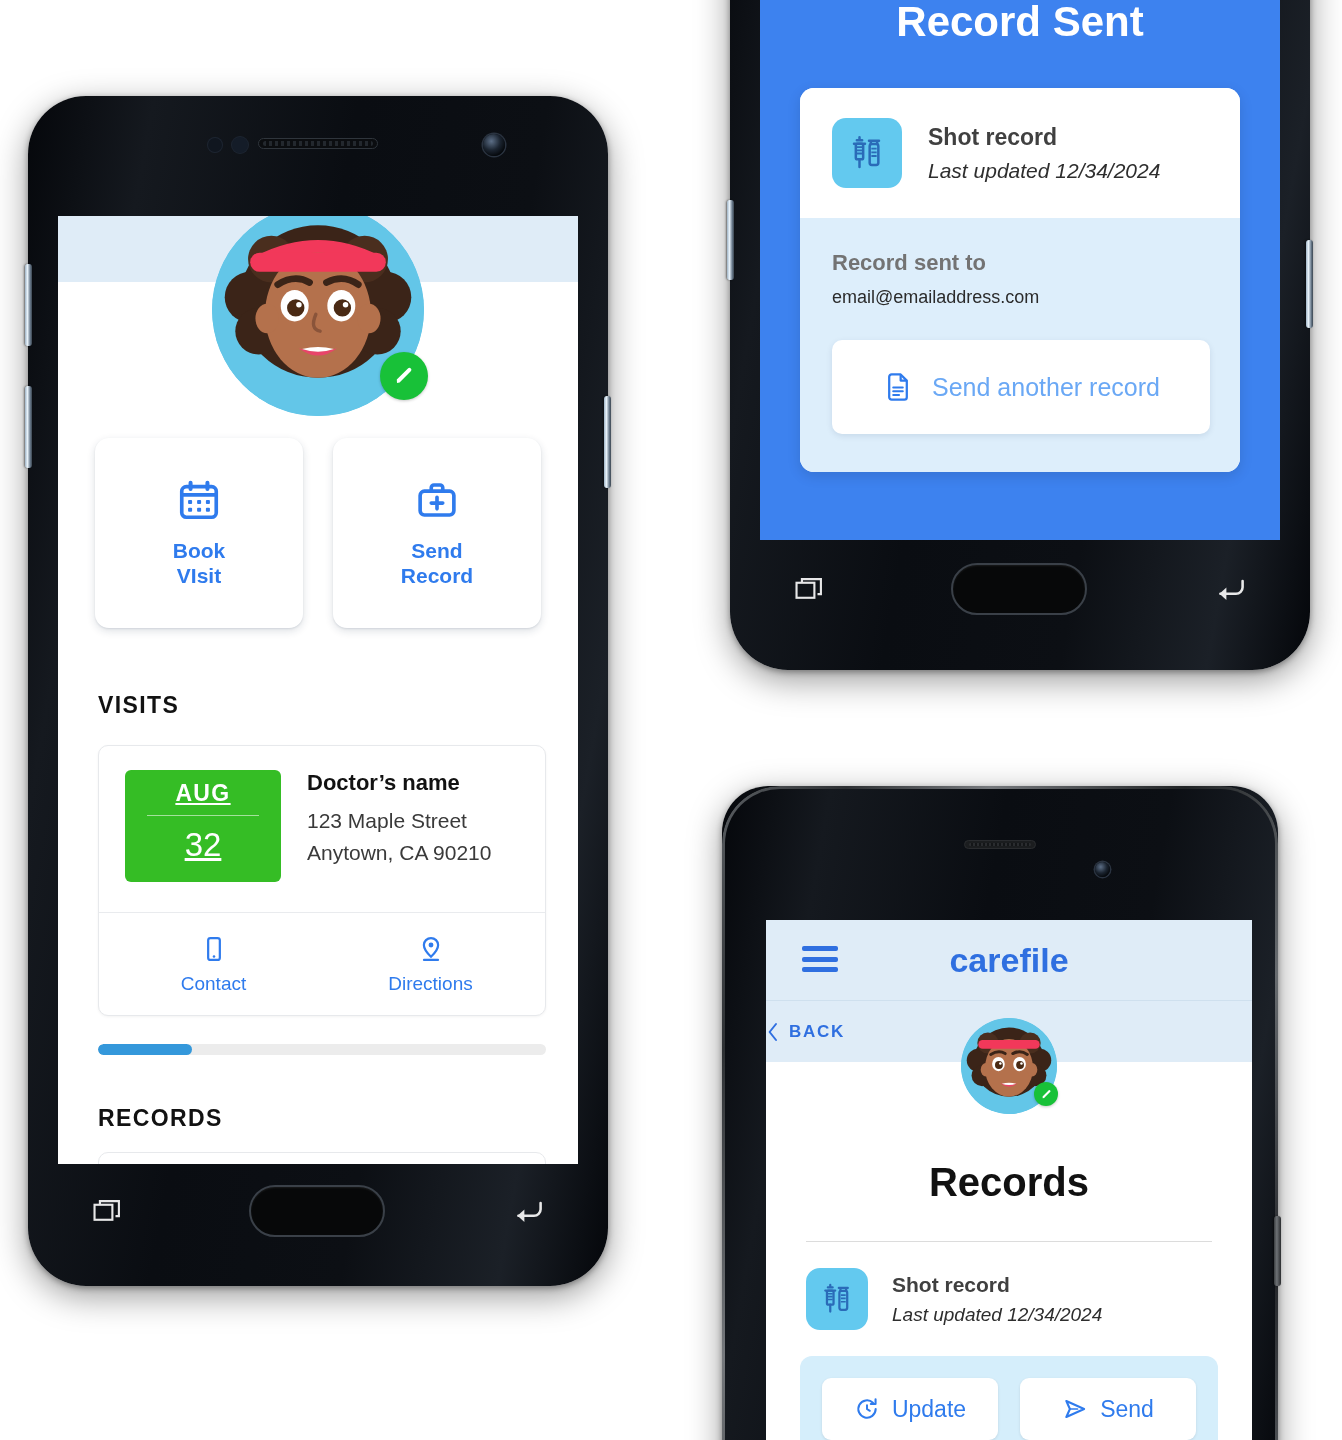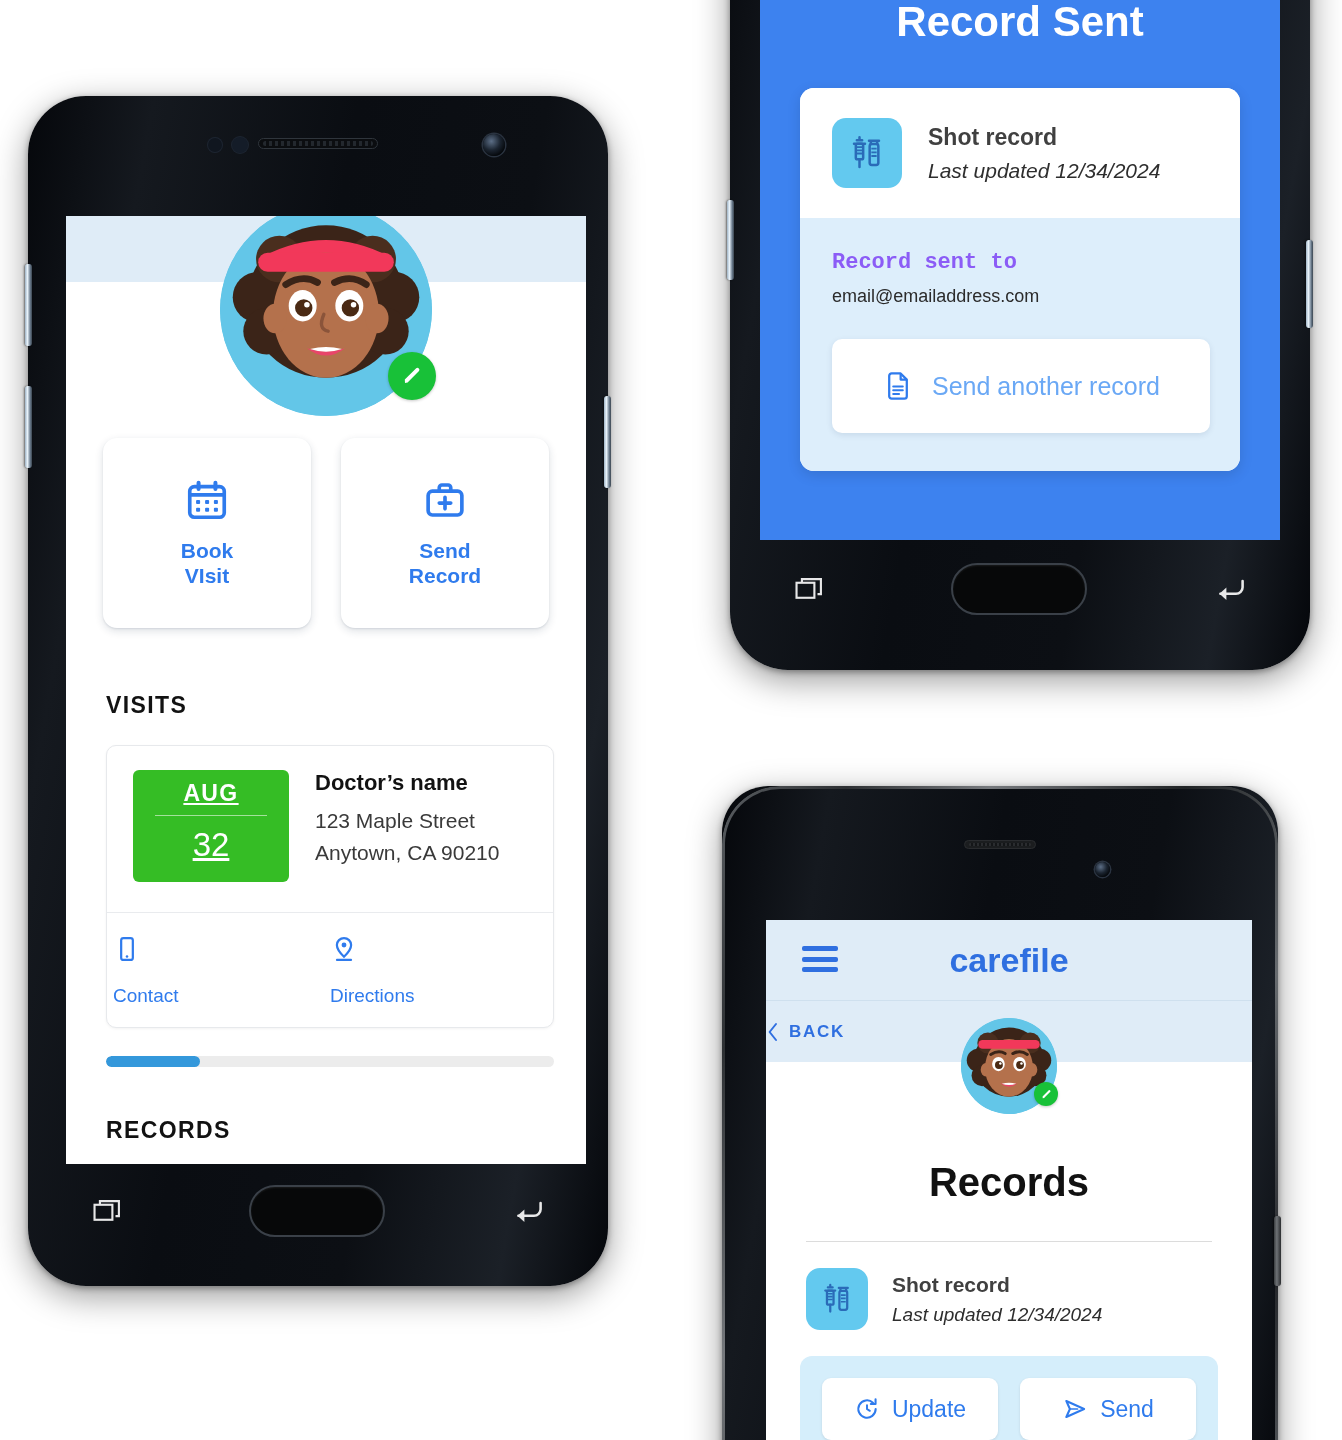--- a/index.html
+++ b/index.html
@@ -84,37 +84,37 @@
 
   .visit-card { background:#fff; border:1px solid #e7e9ec; border-radius:10px; box-shadow:0 1px 3px rgba(0,0,0,.05); }
   .visit-top { display:flex; gap:26px; }
   .date-chip { background:#35bd25; border-radius:6px; color:#fff; text-align:center; overflow:hidden; flex:none; }
   .date-mon { font-weight:bold; letter-spacing:.06em; }
   .date-sep { height:1px; background:rgba(255,255,255,.55); margin:0 6px; }
   .date-day { font-weight:400; }
   .doc-name { font-weight:bold; color:#121212; }
   .doc-line { color:#3a3a3a; }
   .visit-actions { display:flex; border-top:1px solid #e9ebee; }
-  .vact { flex:1; display:flex; flex-direction:column; align-items:flex-start; gap:22px; color:#2f7bed; }
+  .vact { flex:1; display:flex; flex-direction:column; align-items:center; gap:10px; color:#2f7bed; }
 
   .progress-track { background:#ececec; border-radius:99px; overflow:hidden; }
   .progress-fill { background:#3498db; height:100%; border-radius:99px; }
 
   .rec-stub { border:1px solid #e7e9ec; border-radius:10px; background:#fff; }
 
   
   .sent-screen { position:absolute; inset:0; background:#3d82ef; }
   .sent-title { color:#fff; font-weight:bold; text-align:center; }
   .sent-card { background:#fff; border-radius:14px; overflow:hidden; box-shadow:0 4px 14px rgba(0,0,0,.12); }
   .sent-card-top { background:#fff; display:flex; align-items:center; gap:26px; }
   .rec-icon { background:#63c9ef; border-radius:14px; display:flex; align-items:center; justify-content:center; flex:none; }
   .rec-title { font-weight:bold; color:#404040; }
   .rec-sub { font-style:italic; color:#2e2e2e; }
   .sent-card-bot { background:#ddeefb; }
-  .sent-to-label { font-weight:bold; color:#8b5cf6;font-family:Liberation Mono, monospace; }
+  .sent-to-label { font-weight:bold; color:#737373; }
   .sent-to-value { color:#2b2b2b; }
   .ghost-btn {
     background:#fff; border-radius:10px; display:flex; align-items:center; justify-content:center; gap:18px;
     box-shadow:0 2px 6px rgba(10,40,80,.10);
     color:#6aa8f5;
   }
 
   
   .cf-topbar { background:#dfecf7; position:relative; }
   .cf-logo { color:#2f6fe0; font-weight:bold; text-align:center; }
@@ -140,21 +140,21 @@
     <div class="key" style="left:-3px; top:290px; width:7px; height:82px;"></div>
     <div class="key" style="right:-3px; top:300px; width:7px; height:92px;"></div>
 
     <div class="speaker" style="top:42px;">
       <div class="speaker-mesh"></div>
     </div>
     <div class="sensor-dot" style="left:180px; top:42px; width:14px; height:14px;"></div>
     <div class="sensor-dot" style="left:204px; top:41px; width:16px; height:16px; background:#141c28;"></div>
     <div class="cam" style="right:103px; top:38px; width:22px; height:22px;"></div>
 
-    <div class="screen" style="left:38px; top:120px; width:520px; height:948px;">
+    <div class="screen" style="left:30px; top:120px; width:520px; height:948px;">
       <div class="app">
 
         <div class="hero-band" style="height:66px;"></div>
 
         <div class="avatar-wrap" style="top:-12px;">
           <div class="avatar" style="width:212px; height:212px;">
             <svg viewBox="0 0 100 100" width="212" height="212">
               <circle cx="50" cy="50" r="50" fill="#63c6e8"></circle>
               <ellipse cx="50" cy="46" rx="37" ry="36" fill="#3b2418"></ellipse>
               <circle cx="18" cy="44" r="12" fill="#3b2418"></circle>

